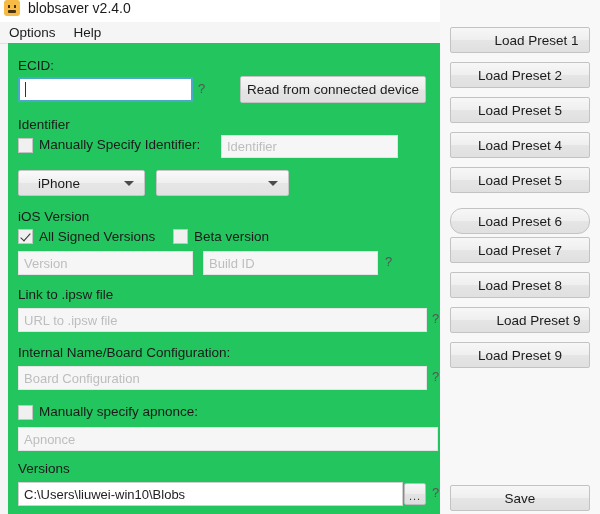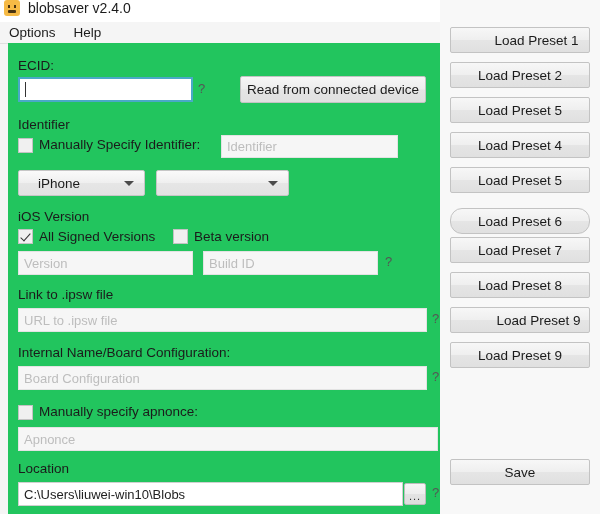--- a/index.html
+++ b/index.html
@@ -333,36 +333,36 @@
       <span>Board Configuration</span>
     </div>
     <div class="qmark" style="left:424px; top:326px;">?</div>
 
     <div class="cbx" style="left:10px; top:362px;"></div>
     <div class="cbx-label" style="left:31px; top:361px;">Manually specify apnonce:</div>
     <div class="tf disabled" style="left:10px; top:384px; width:420px; height:24px;">
       <span>Apnonce</span>
     </div>
 
-    <div class="sec-label" style="left:10px; top:418px;">Location</div>
+    <div class="sec-label" style="left:10px; top:418px;">Versions</div>
     <div class="tf" style="left:10px; top:439px; width:385px; height:24px;">
       <span>C:\Users\liuwei-win10\Blobs</span>
     </div>
     <div class="browse-btn" style="left:396px; top:440px; width:22px; height:22px;">...</div>
     <div class="qmark" style="left:424px; top:442px;">?</div>
 
   </div>
 
   <div id="rightpane">
     <div class="preset-btn" style="top:27px;padding-left:33px;">Load Preset 1</div>
     <div class="preset-btn" style="top:62px;">Load Preset 2</div>
     <div class="preset-btn" style="top:97px;">Load Preset 5</div>
     <div class="preset-btn" style="top:132px;">Load Preset 4</div>
     <div class="preset-btn" style="top:167px;">Load Preset 5</div>
     <div class="preset-btn" style="top:208px;border-radius:12px;">Load Preset 6</div>
     <div class="preset-btn" style="top:237px;">Load Preset 7</div>
     <div class="preset-btn" style="top:272px;">Load Preset 8</div>
     <div class="preset-btn" style="top:307px;padding-left:37px;">Load Preset 9</div>
     <div class="preset-btn" style="top:342px;">Load Preset 9</div>
-    <div class="preset-btn" style="top:459px;">Save</div>
+    <div class="preset-btn" style="top:485px;">Save</div>
   </div>
 
 </div>
 
 </body></html>

